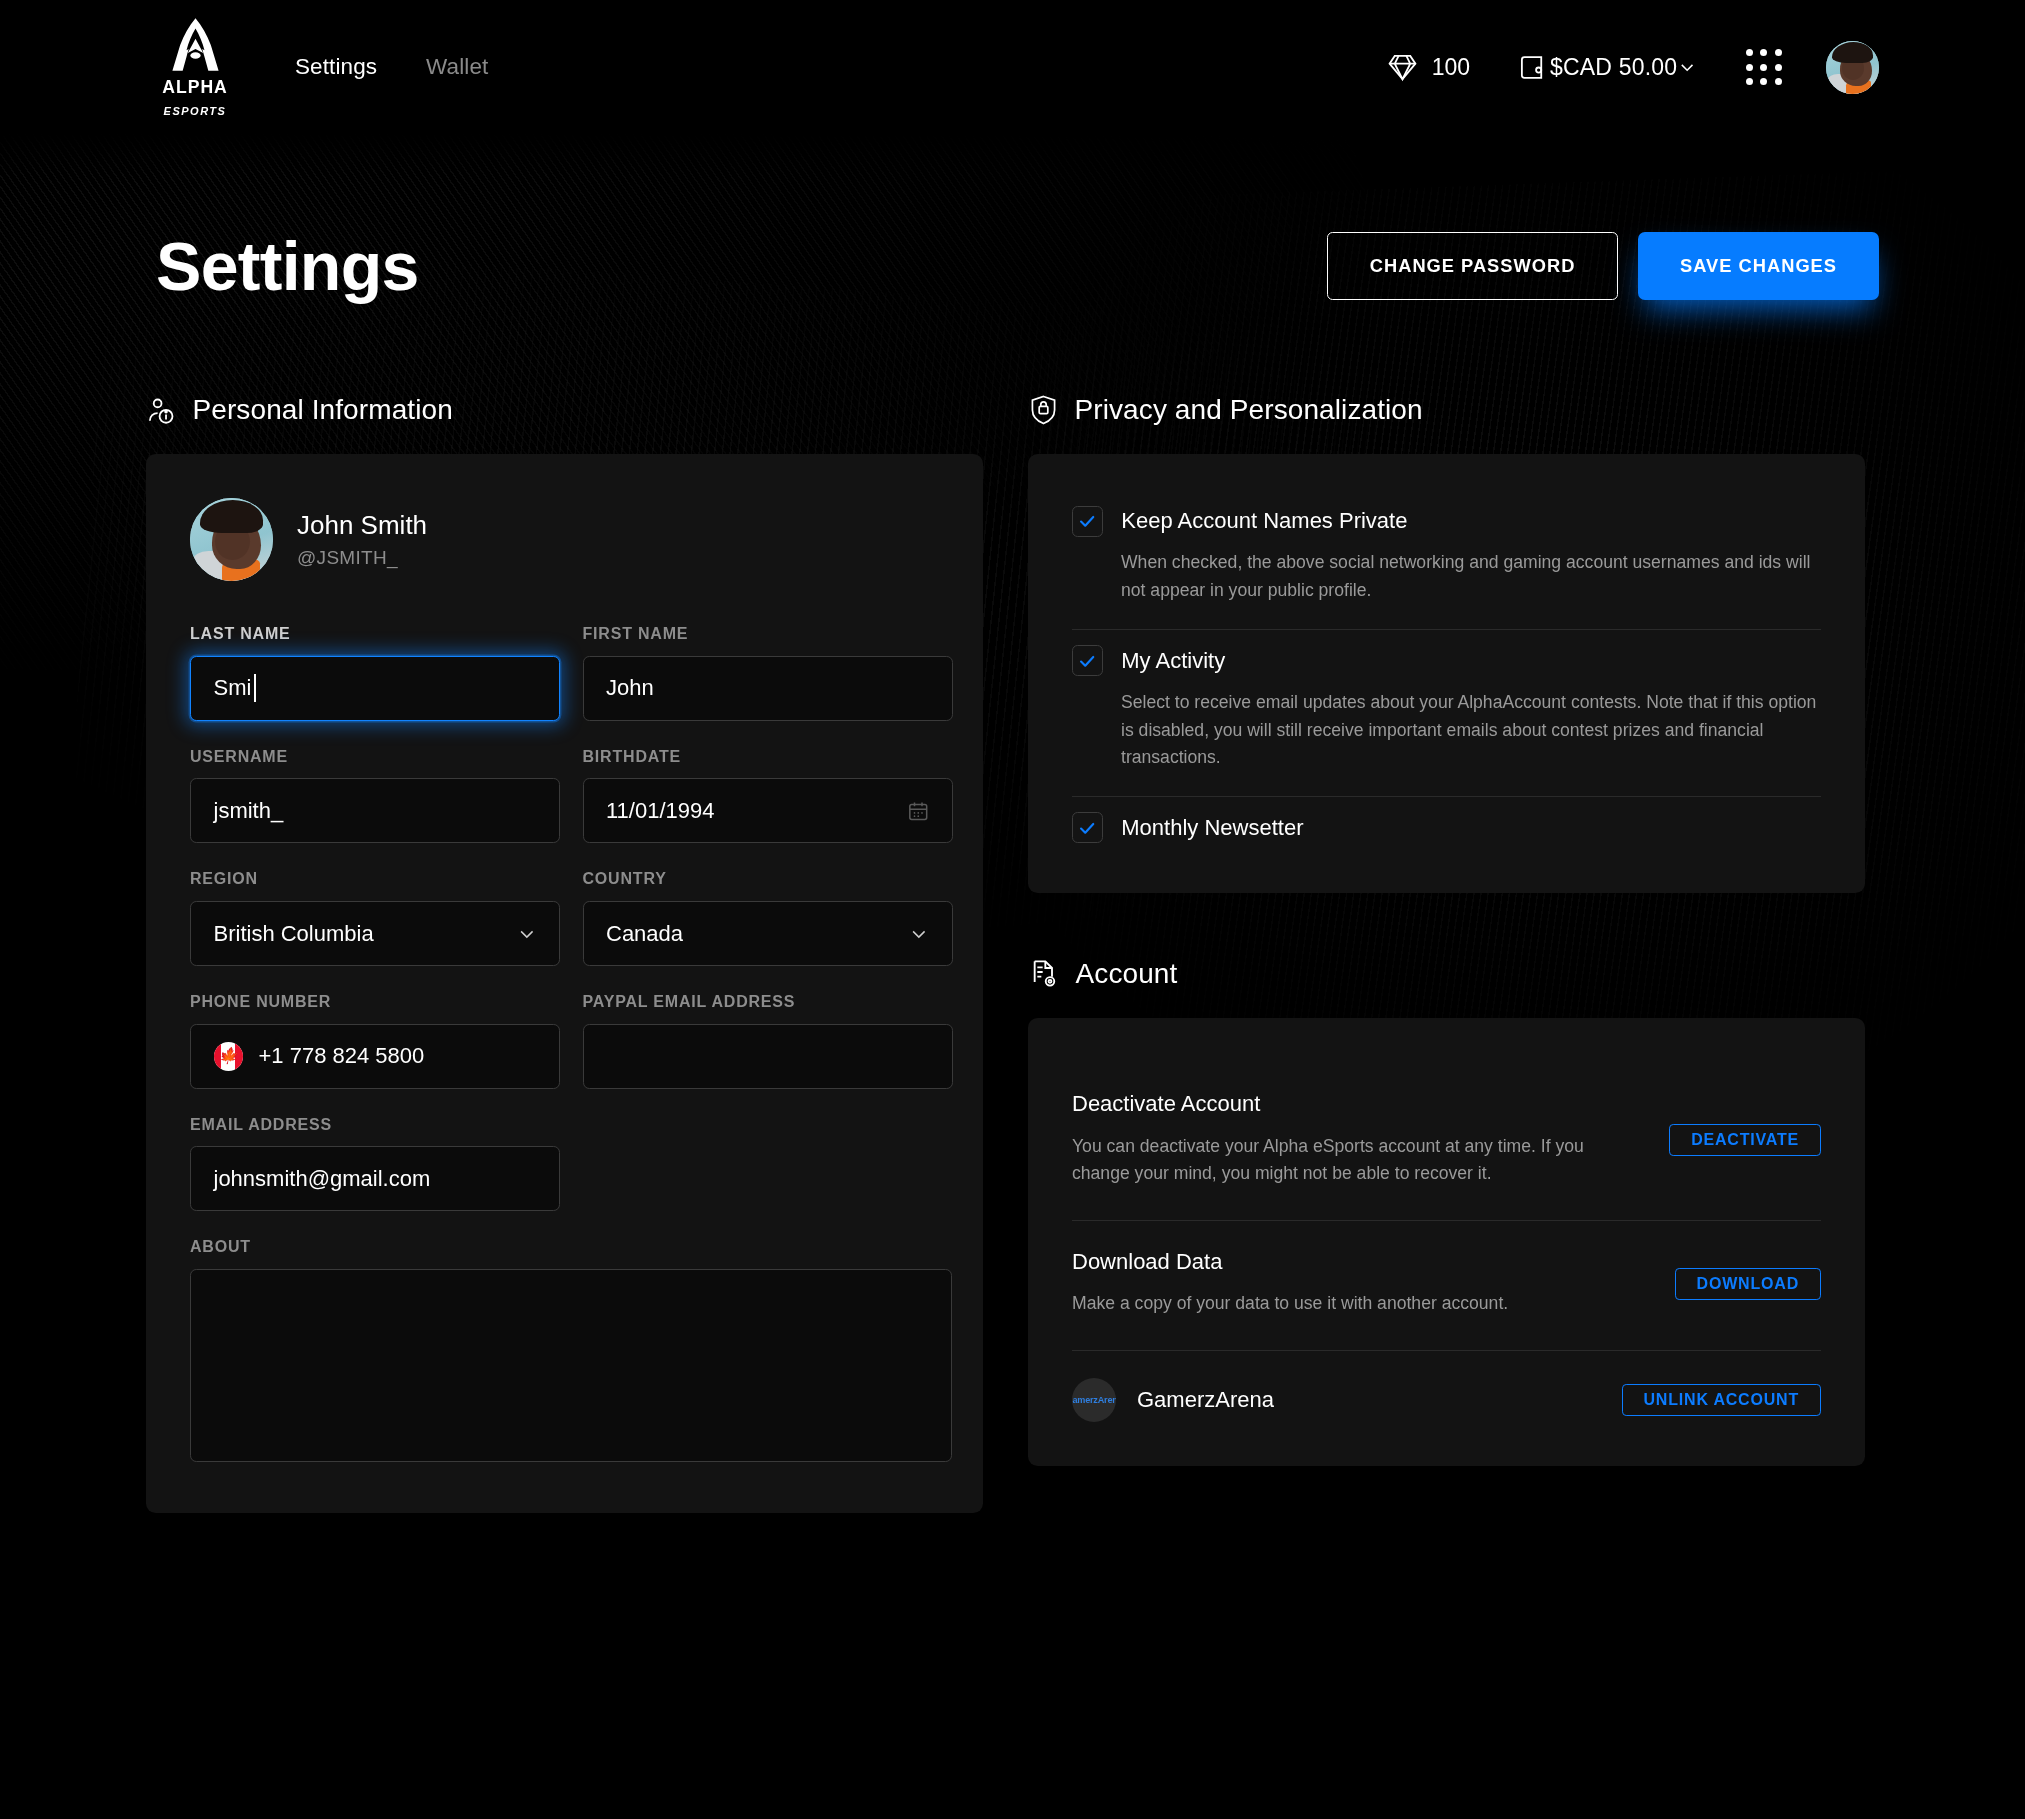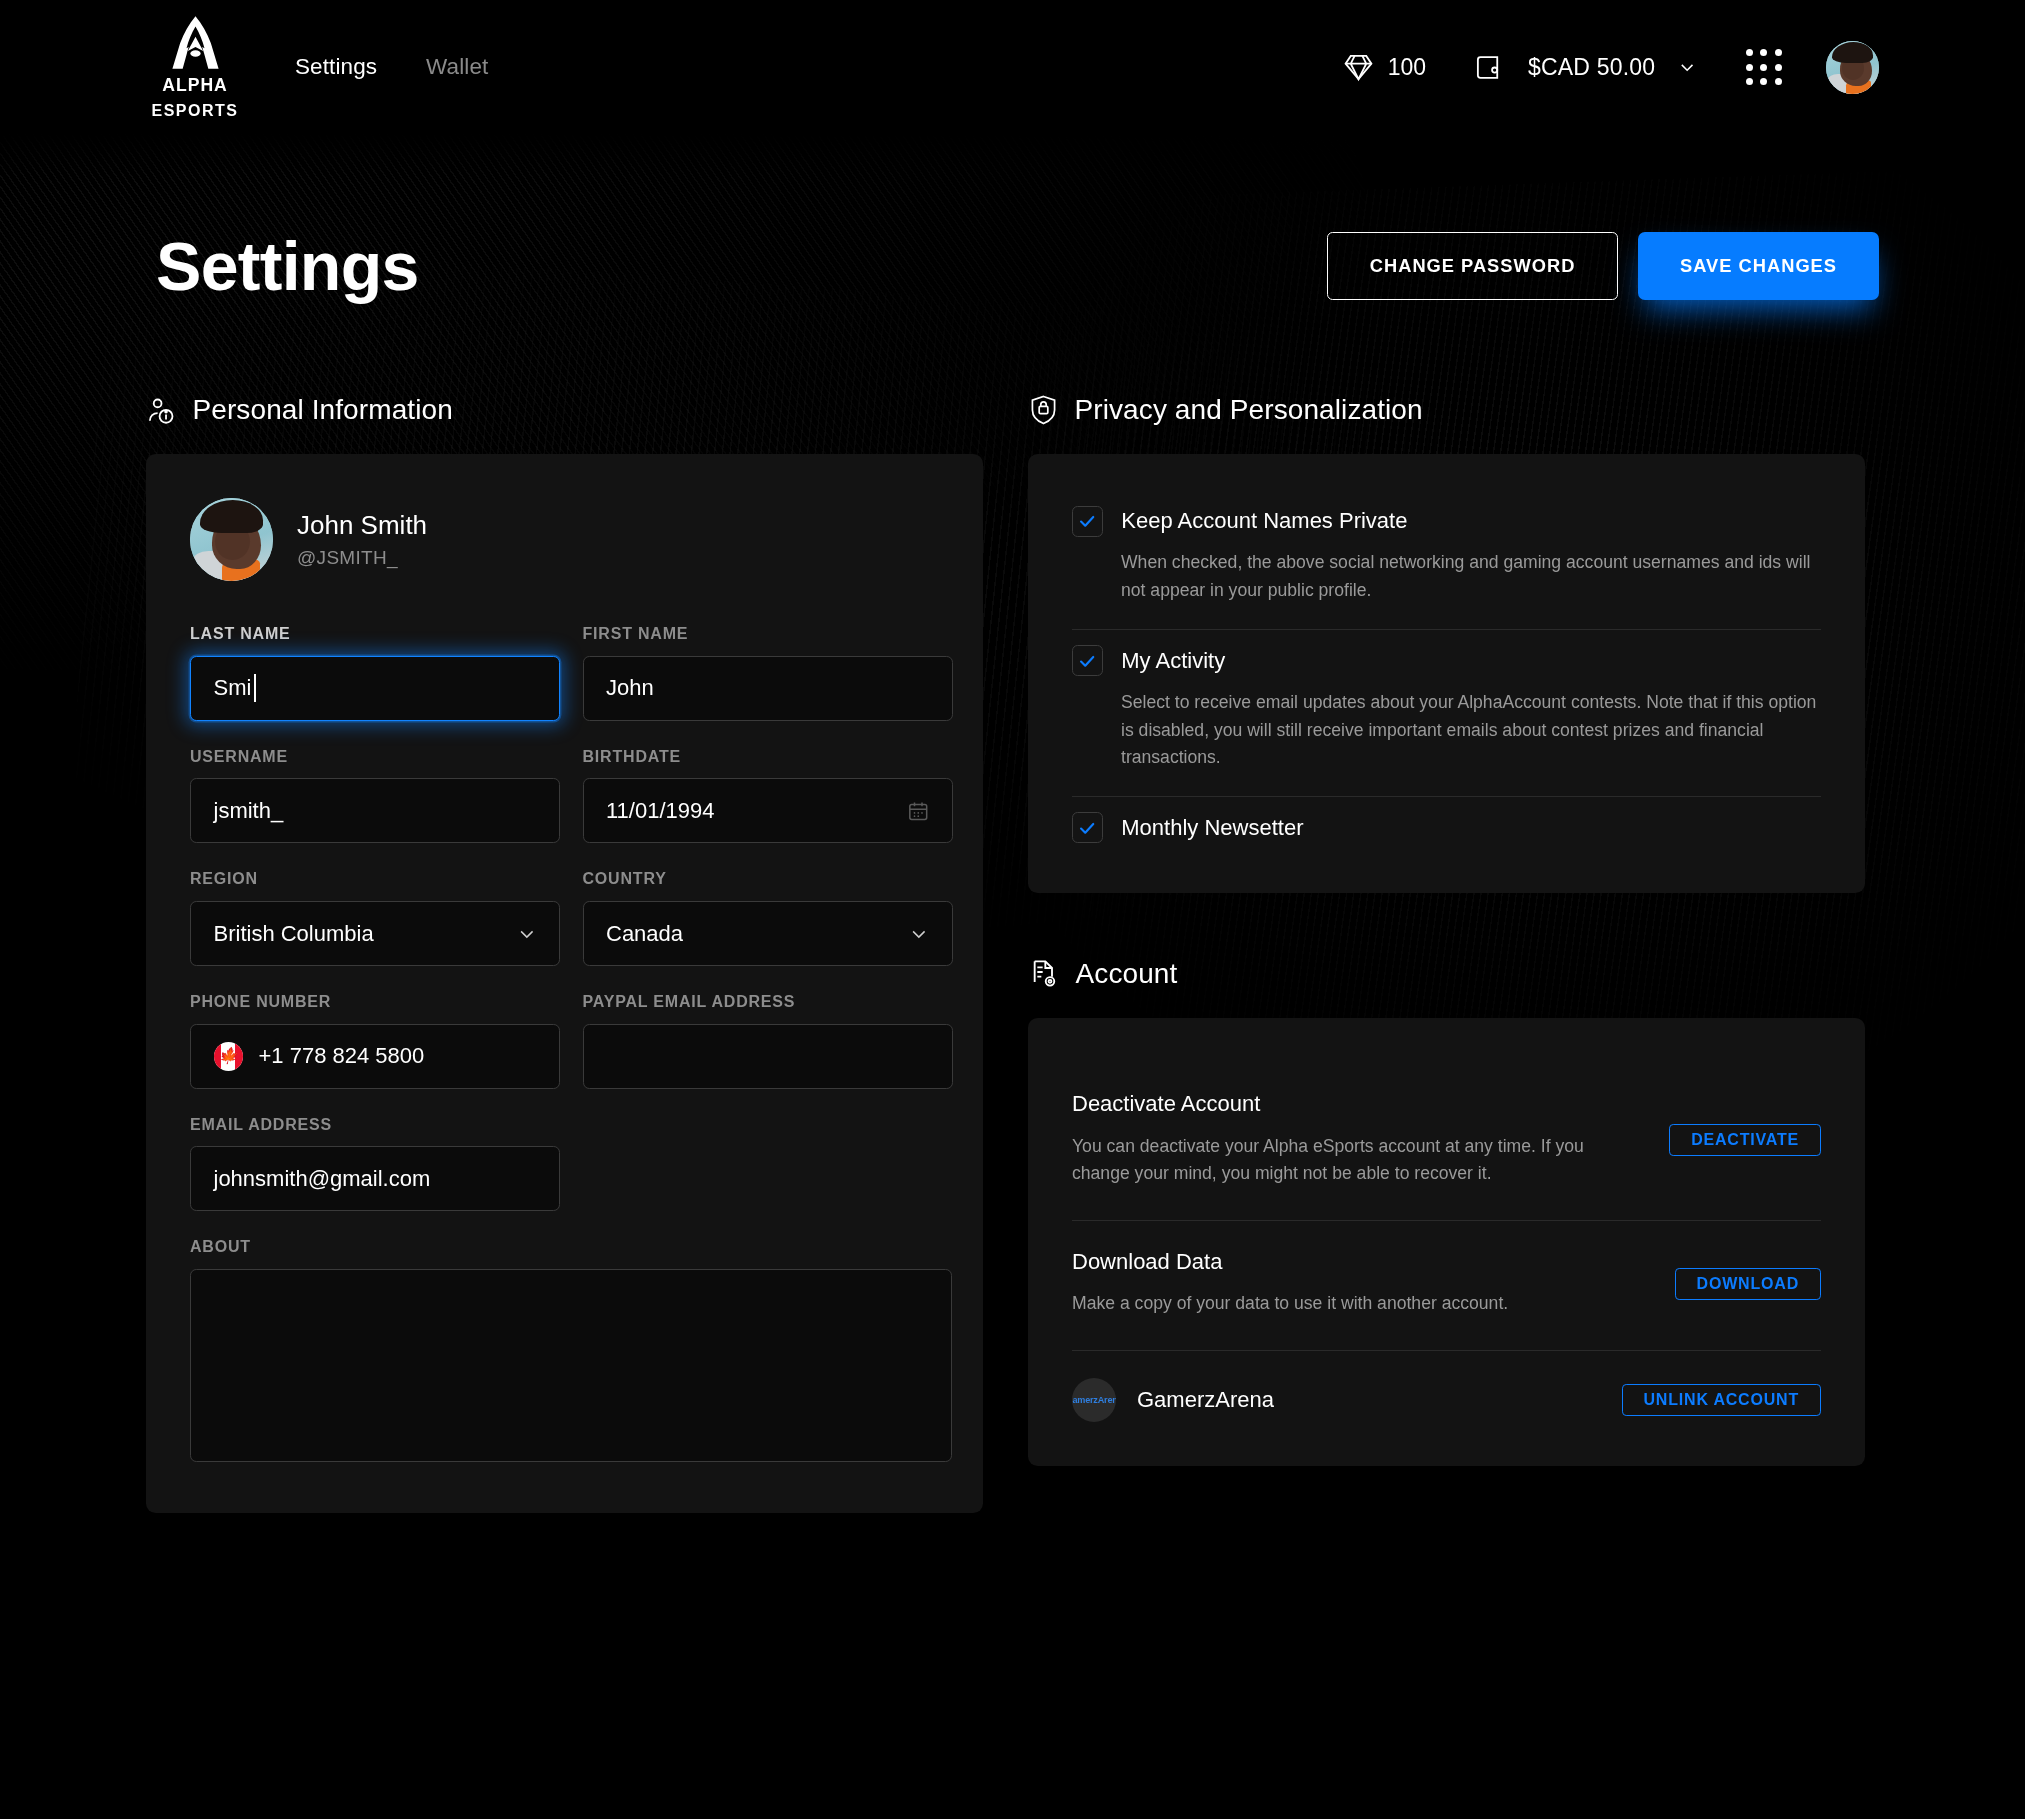--- a/index.html
+++ b/index.html
@@ -56,30 +56,30 @@
   }
 
   
   .header {
     position: absolute; left: 0; top: 0; width: 2025px; height: 134px;
     background: #000; display: flex; align-items: center; z-index: 40;
   }
   .logo-wrap { margin-left: 146px; display: flex; flex-direction: column; align-items: center; width: 98px; }
   .logo-mark { width: 65px; height: 59px; }
   .logo-text { font-weight: 800; font-size: 17.6px; letter-spacing: 1px; color: #fff; margin-top: 2.8px; line-height: 1; }
-  .logo-sub { font-weight: 700; font-size: 16px; letter-spacing: 1.5px; color: #fff; margin-top: 9px; line-height: 1; }
+  .logo-sub { font-weight: 700; font-style: italic; font-size: 11px; letter-spacing: 1.5px; color: #fff; margin-top: 9px; line-height: 1; }
 
   .nav { display: flex; align-items: center; gap: 49px; margin-left: 51px; }
   .nav a { font-size: 22.5px; color: #fff; text-decoration: none; letter-spacing: 0.1px; }
   .nav a.dim { color: #8a8a8a; }
 
   .header-right { margin-left: auto; margin-right: 146px; display: flex; align-items: center; }
   .gem-group { display: flex; align-items: center; gap: 14px; }
   .gem-count { font-size: 23px; color: #fff; }
-  .wallet-group { display: flex; align-items: center; gap: 23px; margin-left: 48px; }
+  .wallet-group { display: flex; align-items: center; gap: 1px; margin-left: 48px; }
   .wallet-amount { font-size: 23px; color: #fff; letter-spacing: 0.2px; }
   .chev { width: 18.3px; height: 18.3px; }
   .apps-grid { display: grid; grid-template-columns: repeat(3, 7px); gap: 7.7px; margin-left: 49px; }
   .apps-grid i { width: 7px; height: 7px; background: #fff; border-radius: 50%; display: block; }
   .avatar-hdr {
     width: 53px; height: 53px; border-radius: 50%; margin-left: 44px;
     overflow: hidden; background: #9fd0d8; position: relative;
   }
 
   

